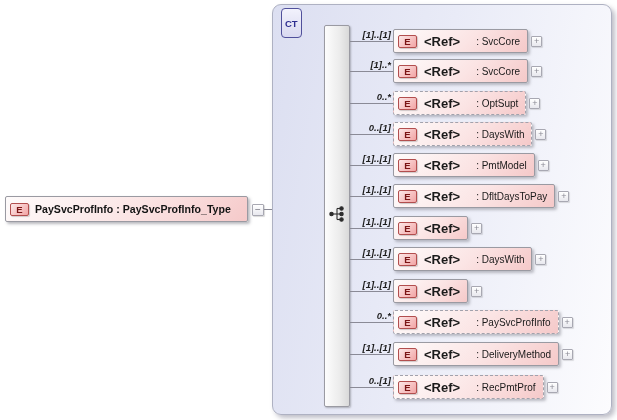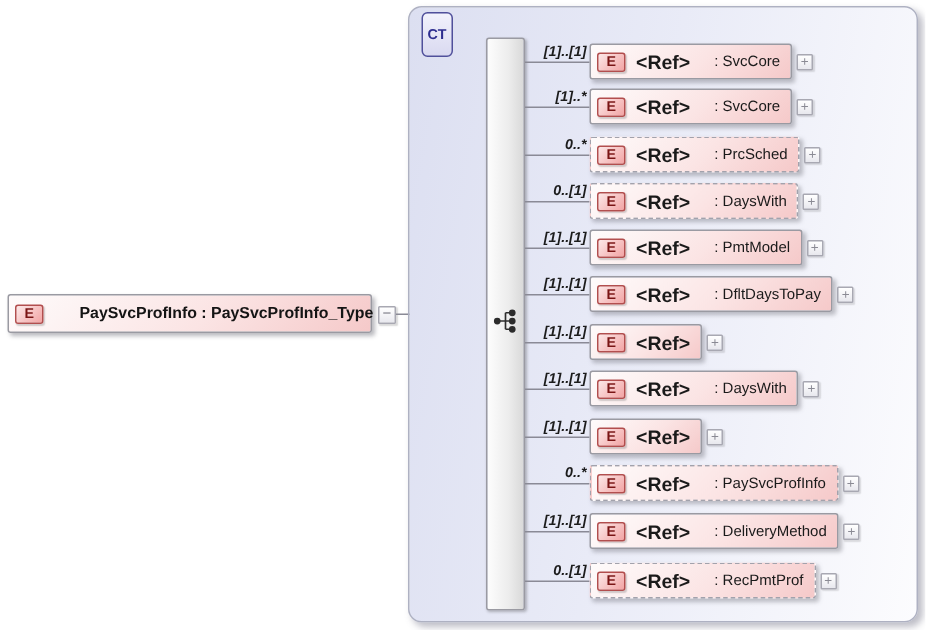--- a/index.html
+++ b/index.html
@@ -12,21 +12,21 @@
 
   
   .root-box {
     position:absolute; left:5px; top:196px; height:26px; width:243px;
     display:flex; align-items:center; padding:0 6px 0 4px;
     background:linear-gradient(135deg,#fefbfb 0%,#fbe4e4 55%,#f5c9c9 100%);
     border:1px solid #9a9aa2; border-radius:2px;
     box-shadow:2px 2px 3px rgba(100,100,110,.45);
     white-space:nowrap;
   }
-  .root-box .label { font-size:10.6px; font-weight:bold; color:#141414; margin-left:24px; }
+  .root-box .label { font-size:10.6px; font-weight:bold; color:#141414; margin-left:6px; }
 
   .e-badge {
     display:inline-flex; align-items:center; justify-content:center;
     width:19px; height:13px; flex:0 0 19px;
     font-size:9.5px; font-weight:bold; color:#7a1515;
     background:linear-gradient(135deg,#fce8e8 0%,#f2a4a4 100%);
     border:1px solid #b24e4e; border-radius:2px;
     box-shadow:1px 1px 1px rgba(0,0,0,.18);
   }
 
@@ -162,21 +162,21 @@
       <div class="plus-btn">+</div>
     </div>
   </div>
       <div class="row" style="top: 91px;">
     <div class="hline conn"></div>
     <div class="card-label">0..*</div>
     <div class="flexwrap">
       <div class="ebox dashed">
         <span class="e-badge">E</span>
         <span class="ref">&lt;Ref&gt;</span>
-        <span class="ename">: PrcSched</span>
+        <span class="ename">: OptSupt</span>
       </div>
       <div class="plus-btn">+</div>
     </div>
   </div>
       <div class="row" style="top: 122px;">
     <div class="hline conn"></div>
     <div class="card-label">0..[1]</div>
     <div class="flexwrap">
       <div class="ebox dashed">
         <span class="e-badge">E</span>

